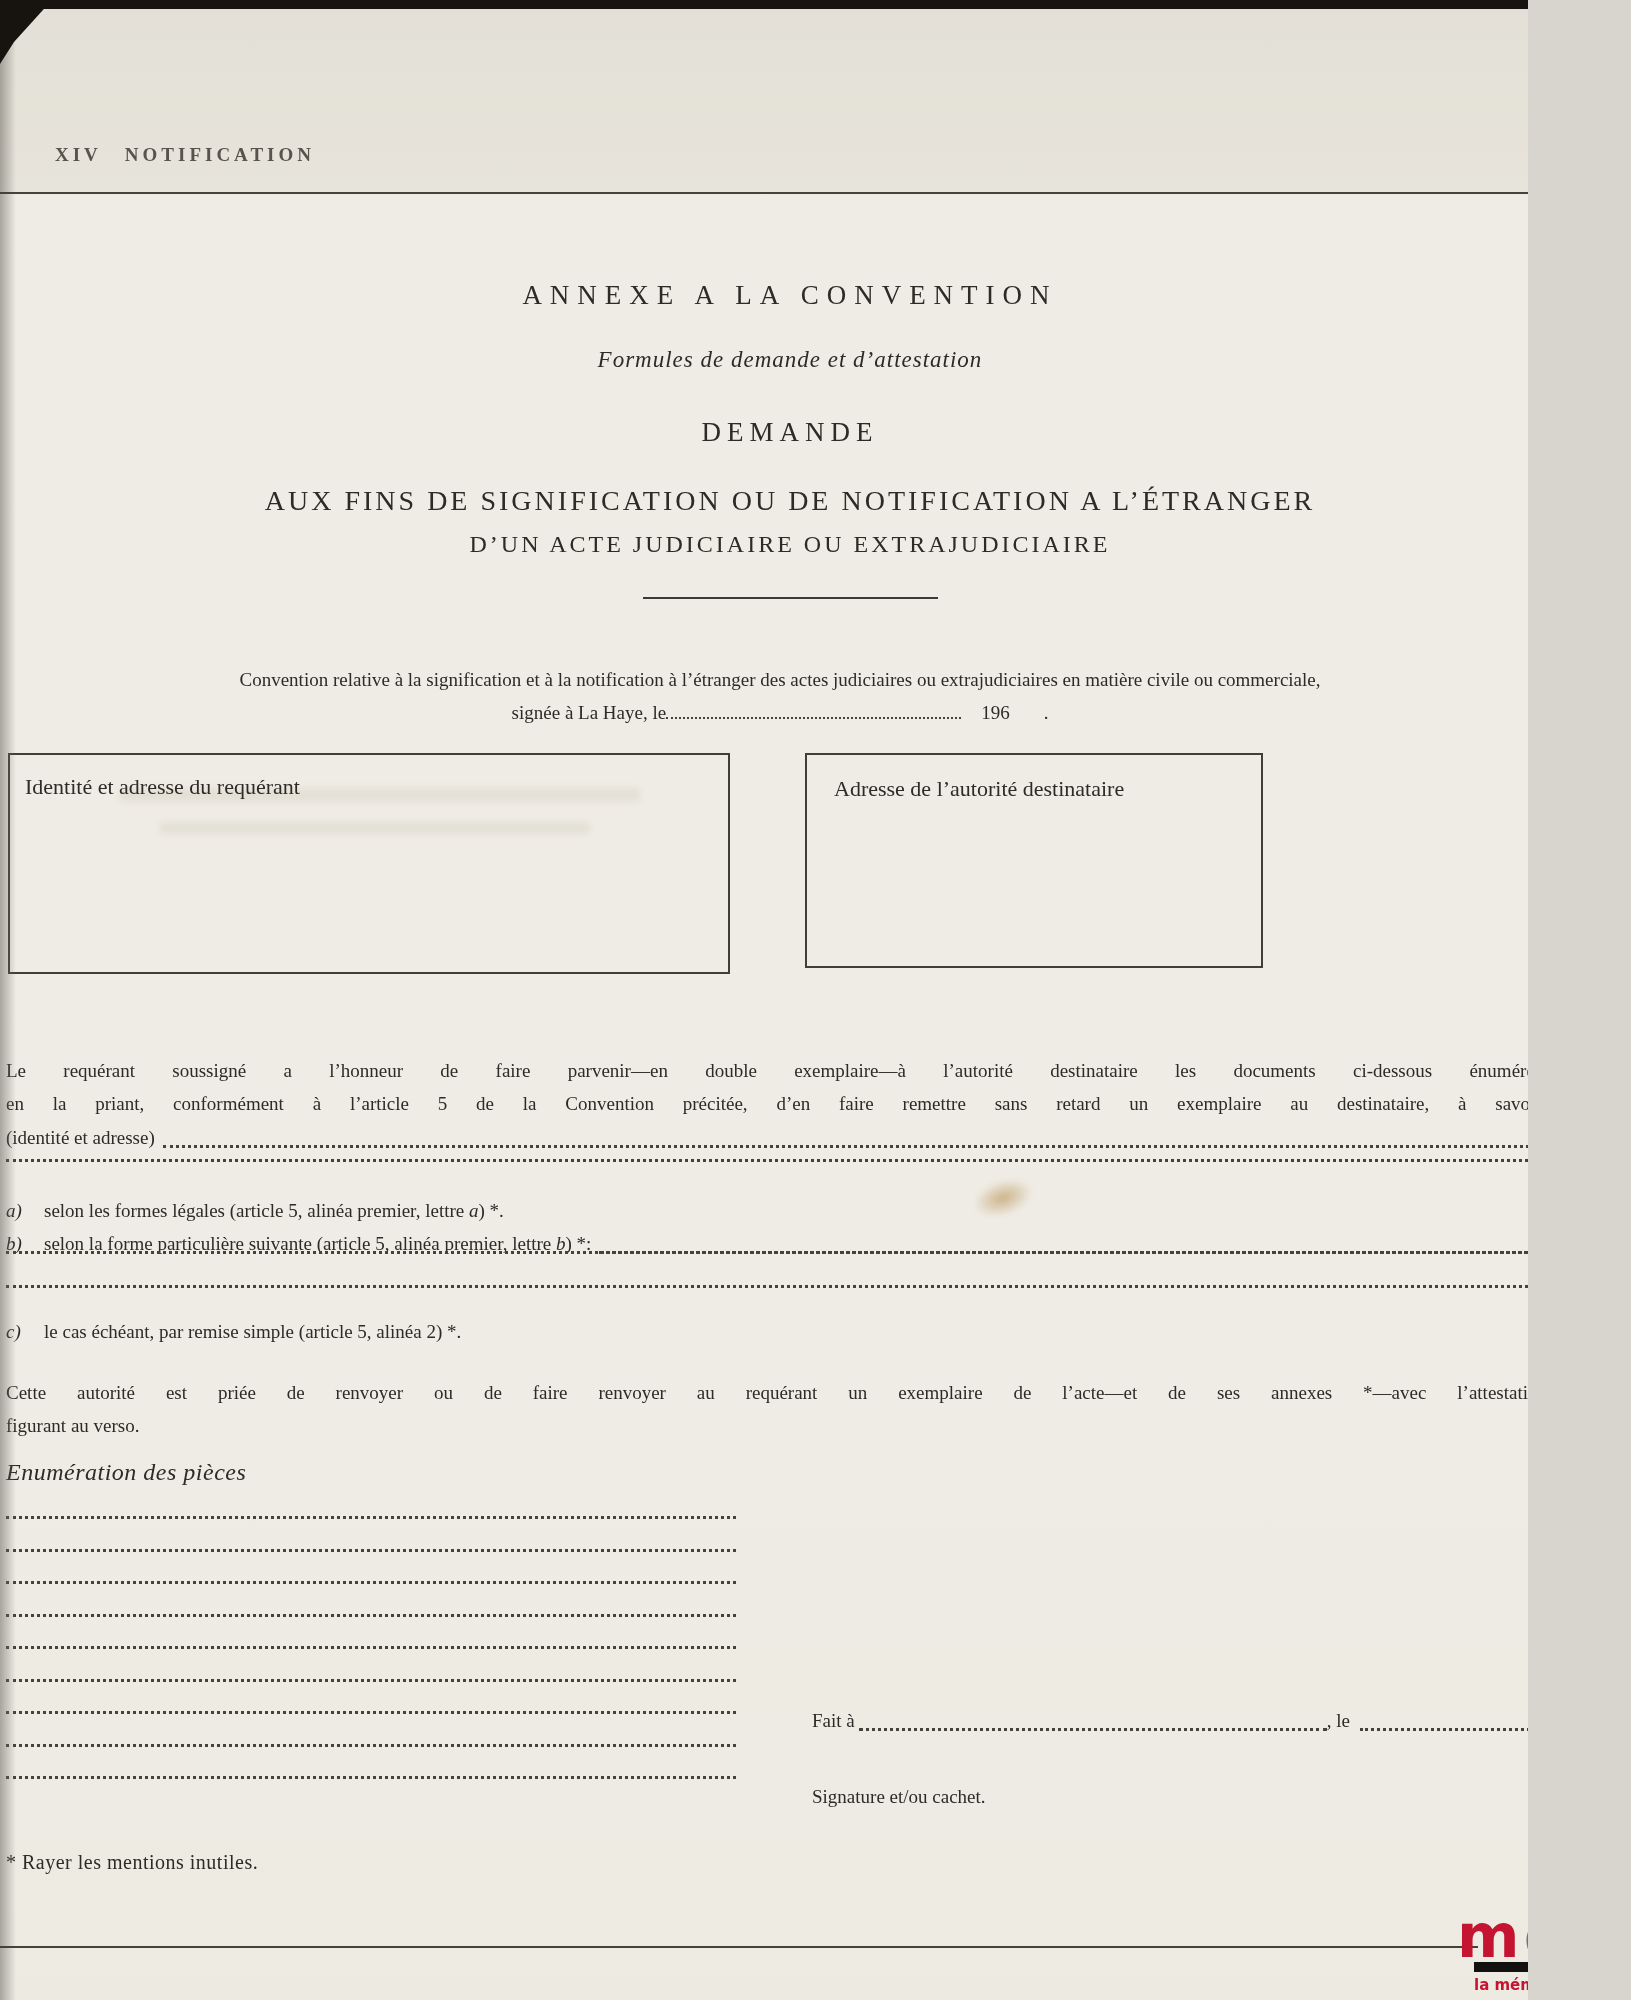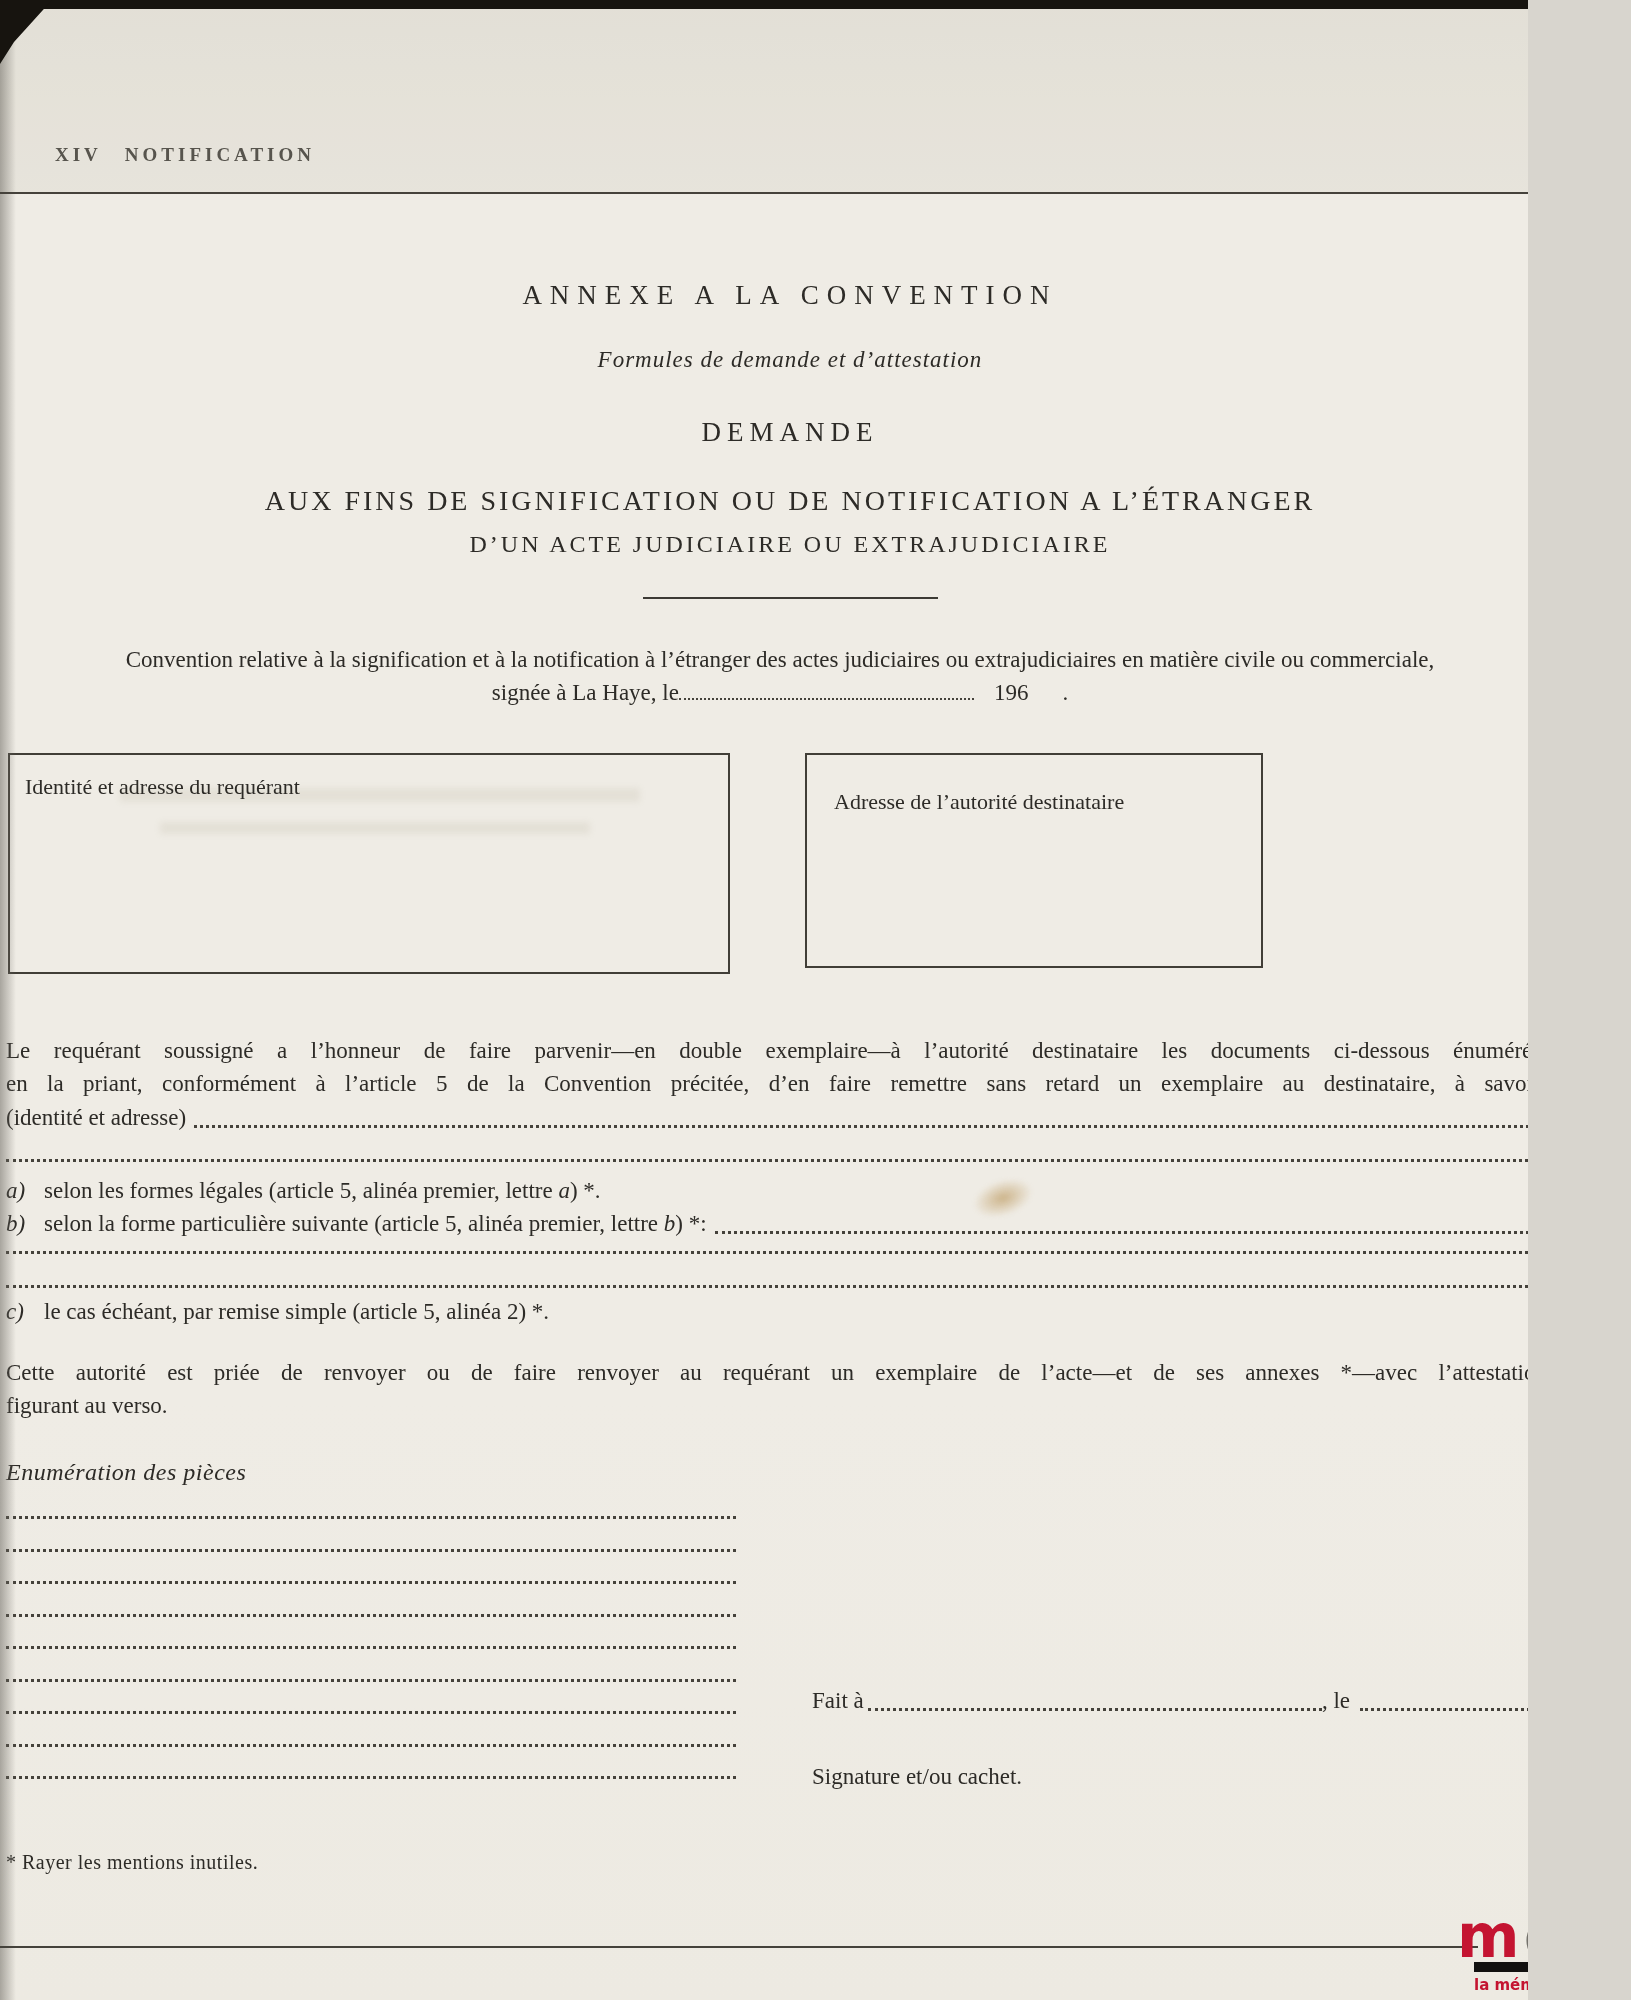--- a/index.html
+++ b/index.html
@@ -30,33 +30,33 @@
   .bottom-rule{left:0;top:1946px;width:1478px;border-top:2px solid #45423b;z-index:3;}
   .title-rule{left:643px;top:597px;width:295px;border-top:2.5px solid #3c3a34;}
   
   .section-label{left:55px;top:144px;font-size:19px;font-weight:bold;letter-spacing:4px;color:#36342f;}
   .centered{left:15px;width:1550px;text-align:center;}
   .t-main{top:280px;font-size:27px;letter-spacing:8px;}
   .t-sub{top:347px;font-size:23px;font-style:italic;letter-spacing:1px;}
   .t-demande{top:417px;font-size:27px;letter-spacing:6px;}
   .t-purpose1{top:485px;font-size:28px;letter-spacing:3px;}
   .t-purpose2{top:531px;font-size:24px;letter-spacing:3px;}
-  .body-t{font-size:23px;line-height:30px;}
+  .body-t{font-size:19px;line-height:30px;margin-top:20px;}
   .conv1{left:10px;top:645px;width:1540px;text-align:center;}
   .conv-row{left:10px;top:678px;width:1540px;text-align:center;}
   .leader-inline{display:inline-block;width:295px;height:15px;border-bottom:2.5px dotted #45423b;
     vertical-align:baseline;}
   .gap20{display:inline-block;width:20px;}
   .gap34{display:inline-block;width:34px;}
   
   .box{border:2px solid #413e37;z-index:2;}
   .box-left{left:8px;top:753px;width:718px;height:217px;}
   .box-right{left:805px;top:753px;width:454px;height:211px;}
   .box-label{font-size:22px;padding:19px 12px 0 15px;}
-  .box-right .box-label{padding:34px 0 0 27px;}
+  .box-right .box-label{padding:21px 0 0 27px;}
   
   .col{left:6px;width:1541px;}
   .just{text-align:justify;text-align-last:justify;}
   .r1{top:1036px;} .r2{top:1069px;}
   .identity-row{top:1103px;display:flex;align-items:flex-end;}
   .leader{flex:1;border-bottom:3px dotted #45423b;margin:0 0 5px 8px;}
   .dotline{height:0;border-top:3px dotted #45423b;}
   .dot-full1{left:6px;top:1159px;width:1541px;}
   .dot-b1{left:6px;top:1251px;width:1541px;}
   .dot-b2{left:6px;top:1285px;width:1541px;}

